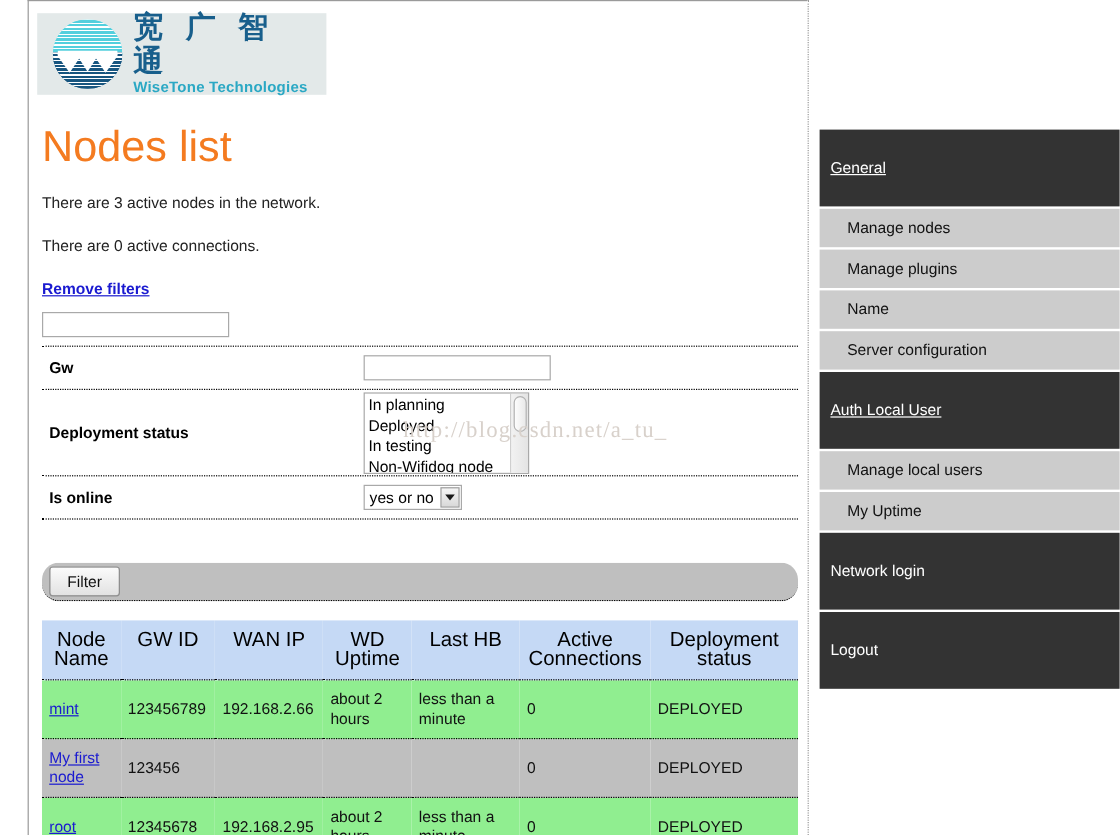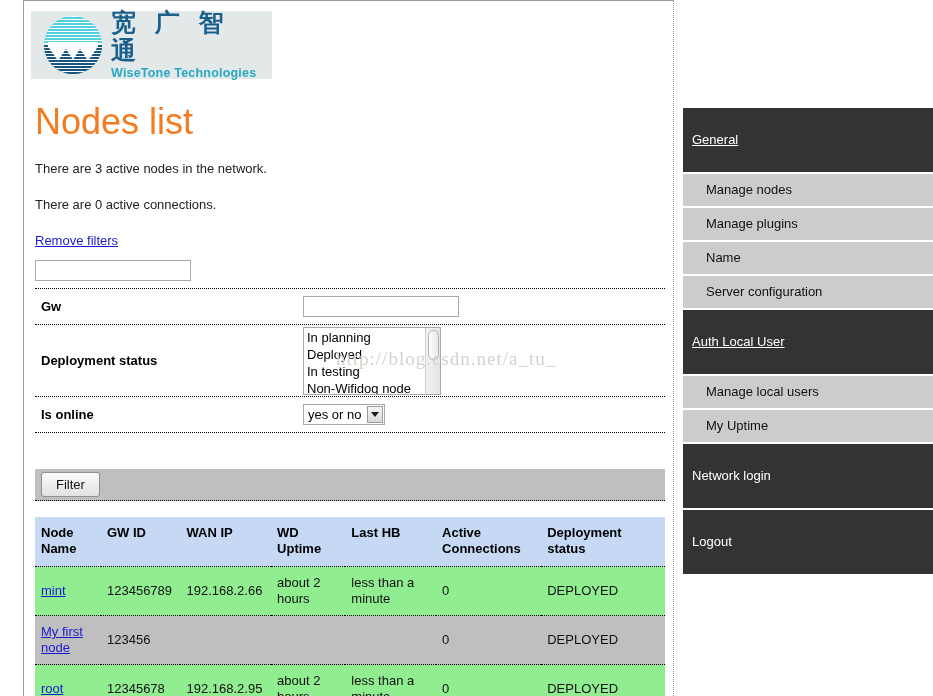--- a/index.html
+++ b/index.html
@@ -95,21 +95,21 @@
   }
   .para {
     position: absolute; left: 15px;
     font-size: 13px; color: #222; line-height: 16px;
   }
   #para1 { top: 161px; }
   #para2 { top: 197px; }
   #remove-filters {
     position: absolute; left: 15px; top: 233px;
     font-size: 13px; color: #1a1ad0;
-    text-decoration: underline; cursor: pointer;
+    text-decoration: underline; cursor: pointer; font-weight: bold;
   }
 
   
   #filter-form {
     position: absolute; left: 15px; top: 253px;
     width: 630px;
   }
   .frow {
     position: relative;
     border-bottom: 1px dotted #000;
@@ -183,43 +183,43 @@
     border-right: 4px solid transparent;
     border-top: 5px solid #1a1a1a;
   }
 
   
   #filter-bar {
     position: absolute; left: 15px; top: 469px;
     width: 630px; height: 32px;
     background: #bfbfbf;
     border-bottom: 1px dotted #000;
-    display: flex; align-items: center;
+    display: flex; align-items: center; border-radius: 14px;
   }
   #filter-btn {
     margin-left: 6px;
     padding: 4px 14px;
     font-size: 13px; color: #111;
     background: linear-gradient(to bottom,#fbfbfb,#e2e2e2);
     border: 1px solid #8f8f8f;
     border-radius: 3px;
     cursor: pointer;
     font-family: "Liberation Sans", sans-serif;
   }
 
   
   #nodes-table {
     position: absolute; left: 15px; top: 517px;
     width: 630px;
     border-collapse: collapse;
   }
   #nodes-table th {
     background: #c5d9f5;
-    font-size: 13px; font-weight: bold; color: #000;
-    text-align: left;
+    font-size: 17px; font-weight: normal; color: #000;
+    text-align: center;
     vertical-align: top;
     padding: 8px 6px 9px 6px;
     border-bottom: 1px dotted #000;
     line-height: 16px;
   }
   #nodes-table td {
     font-size: 13px; color: #111;
     vertical-align: middle;
     padding: 8px 6px;
     border-bottom: 1px dotted #000;

